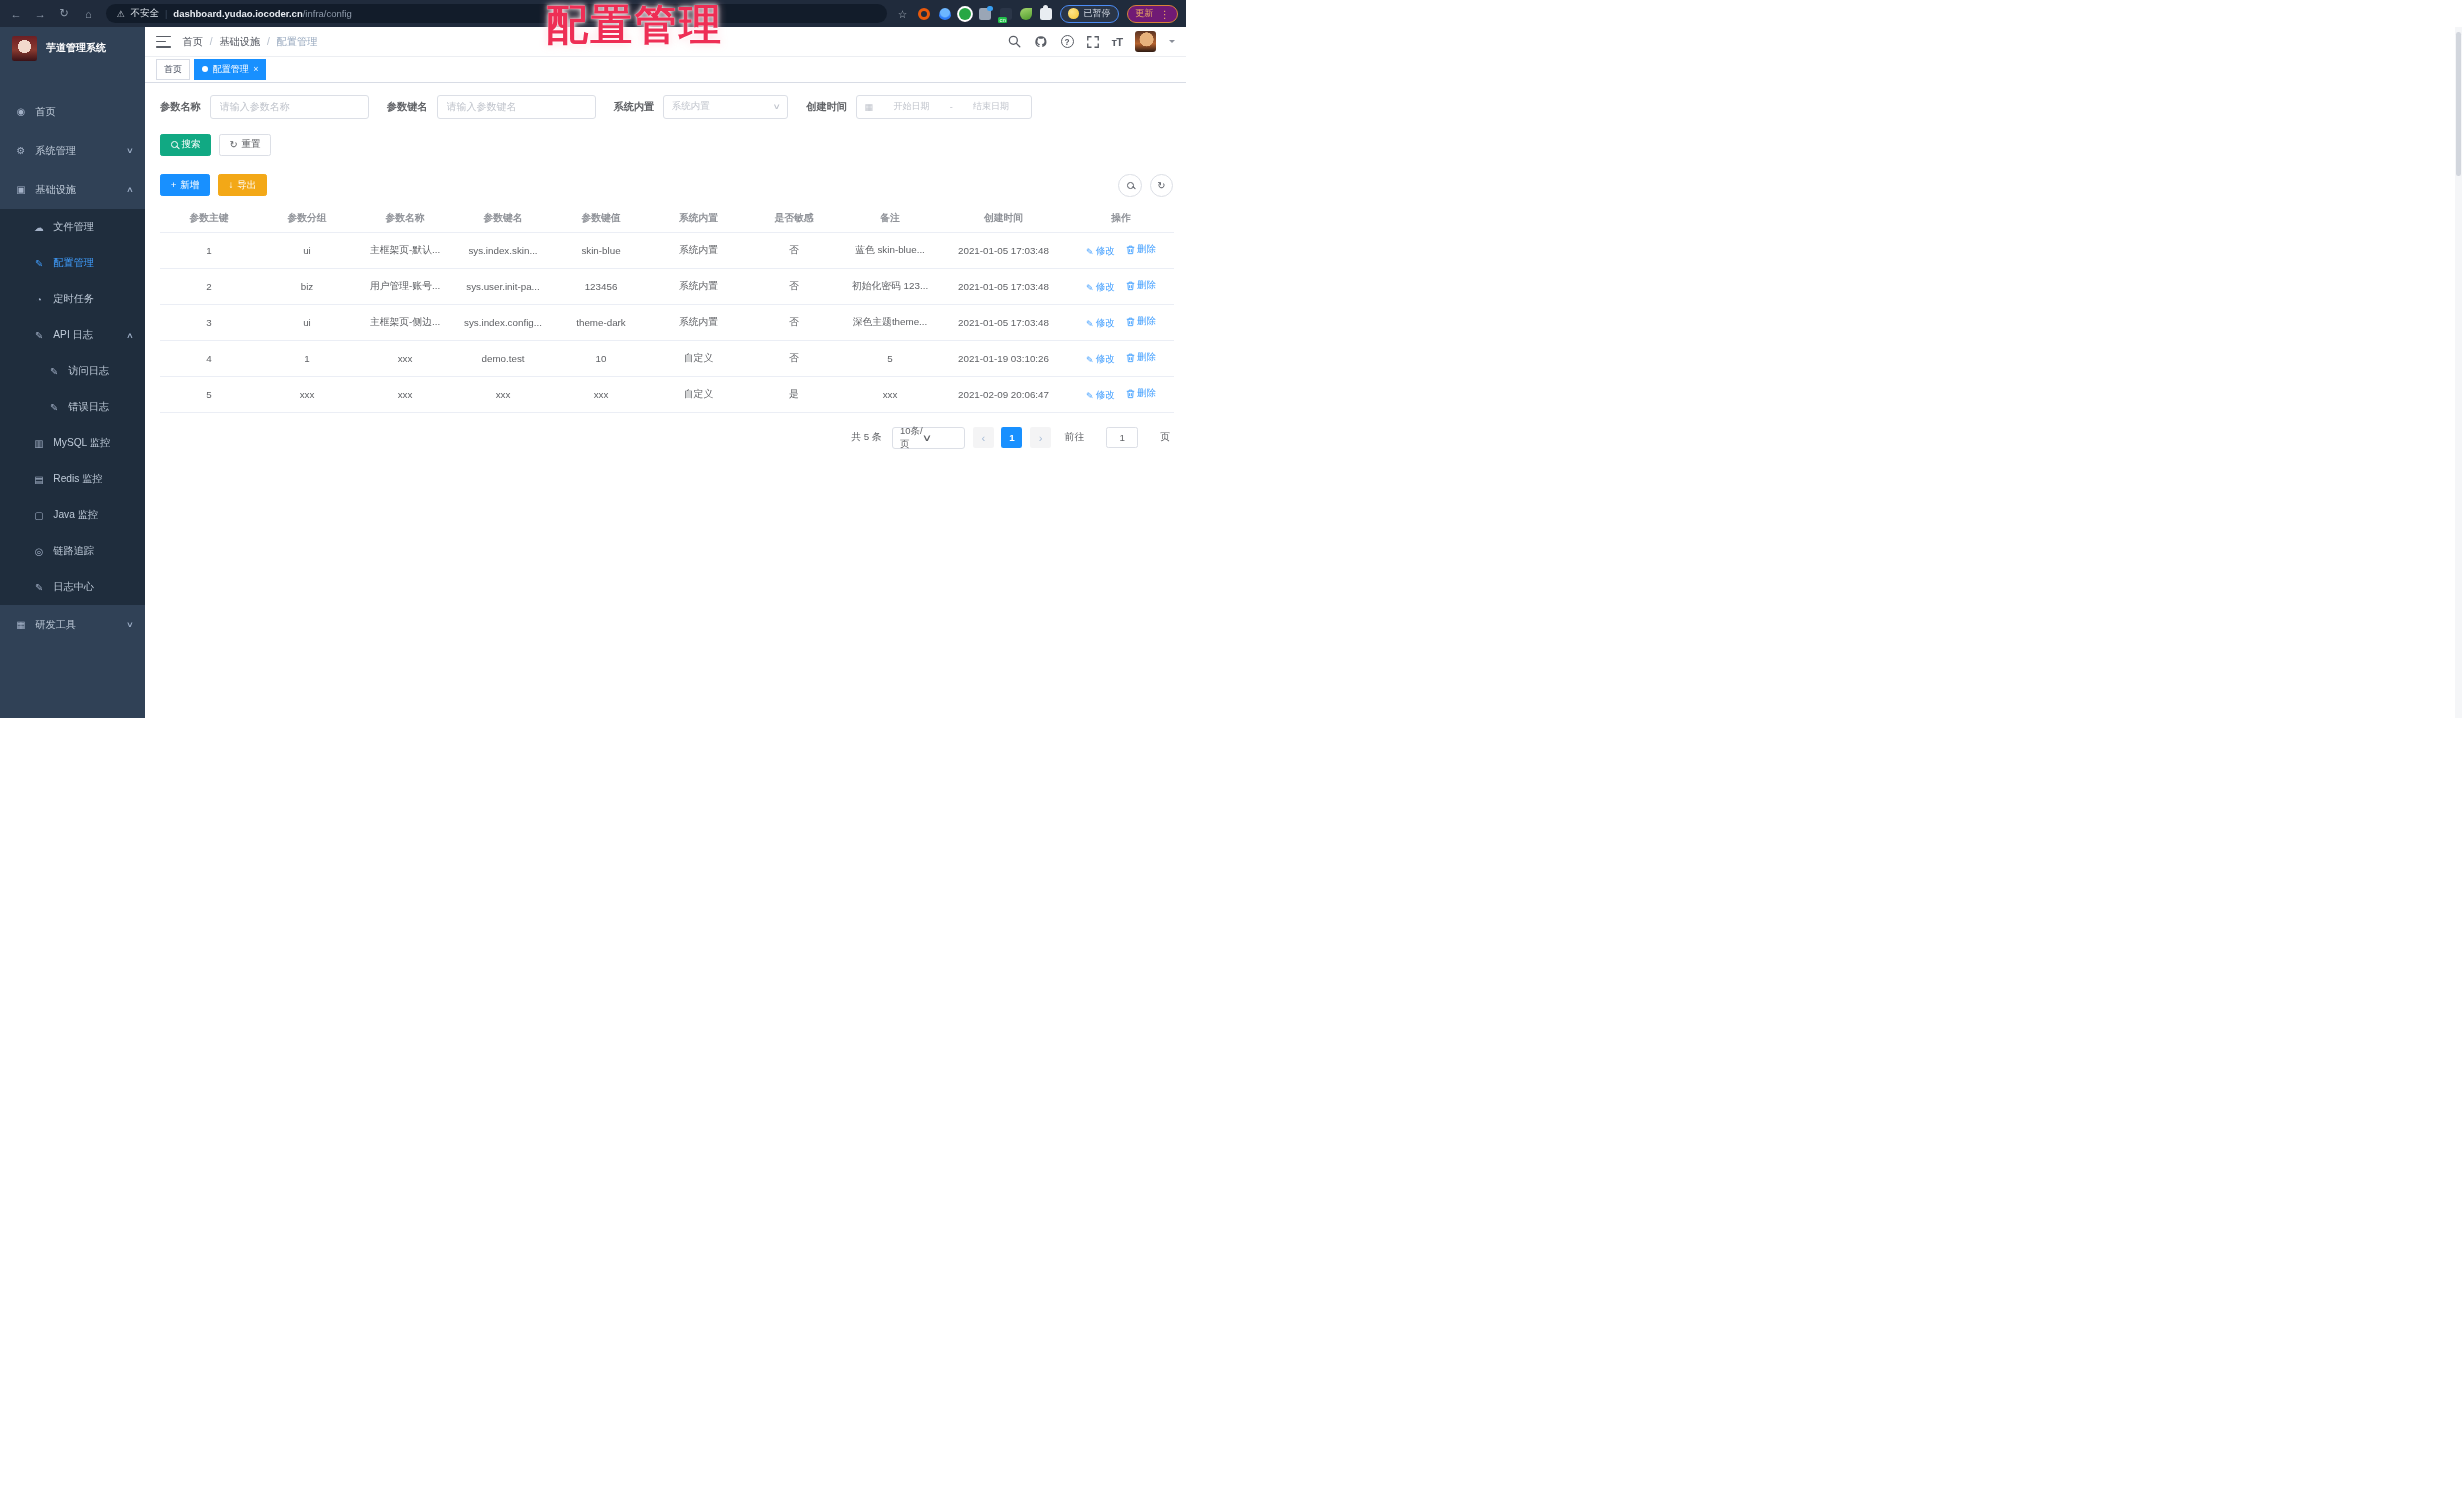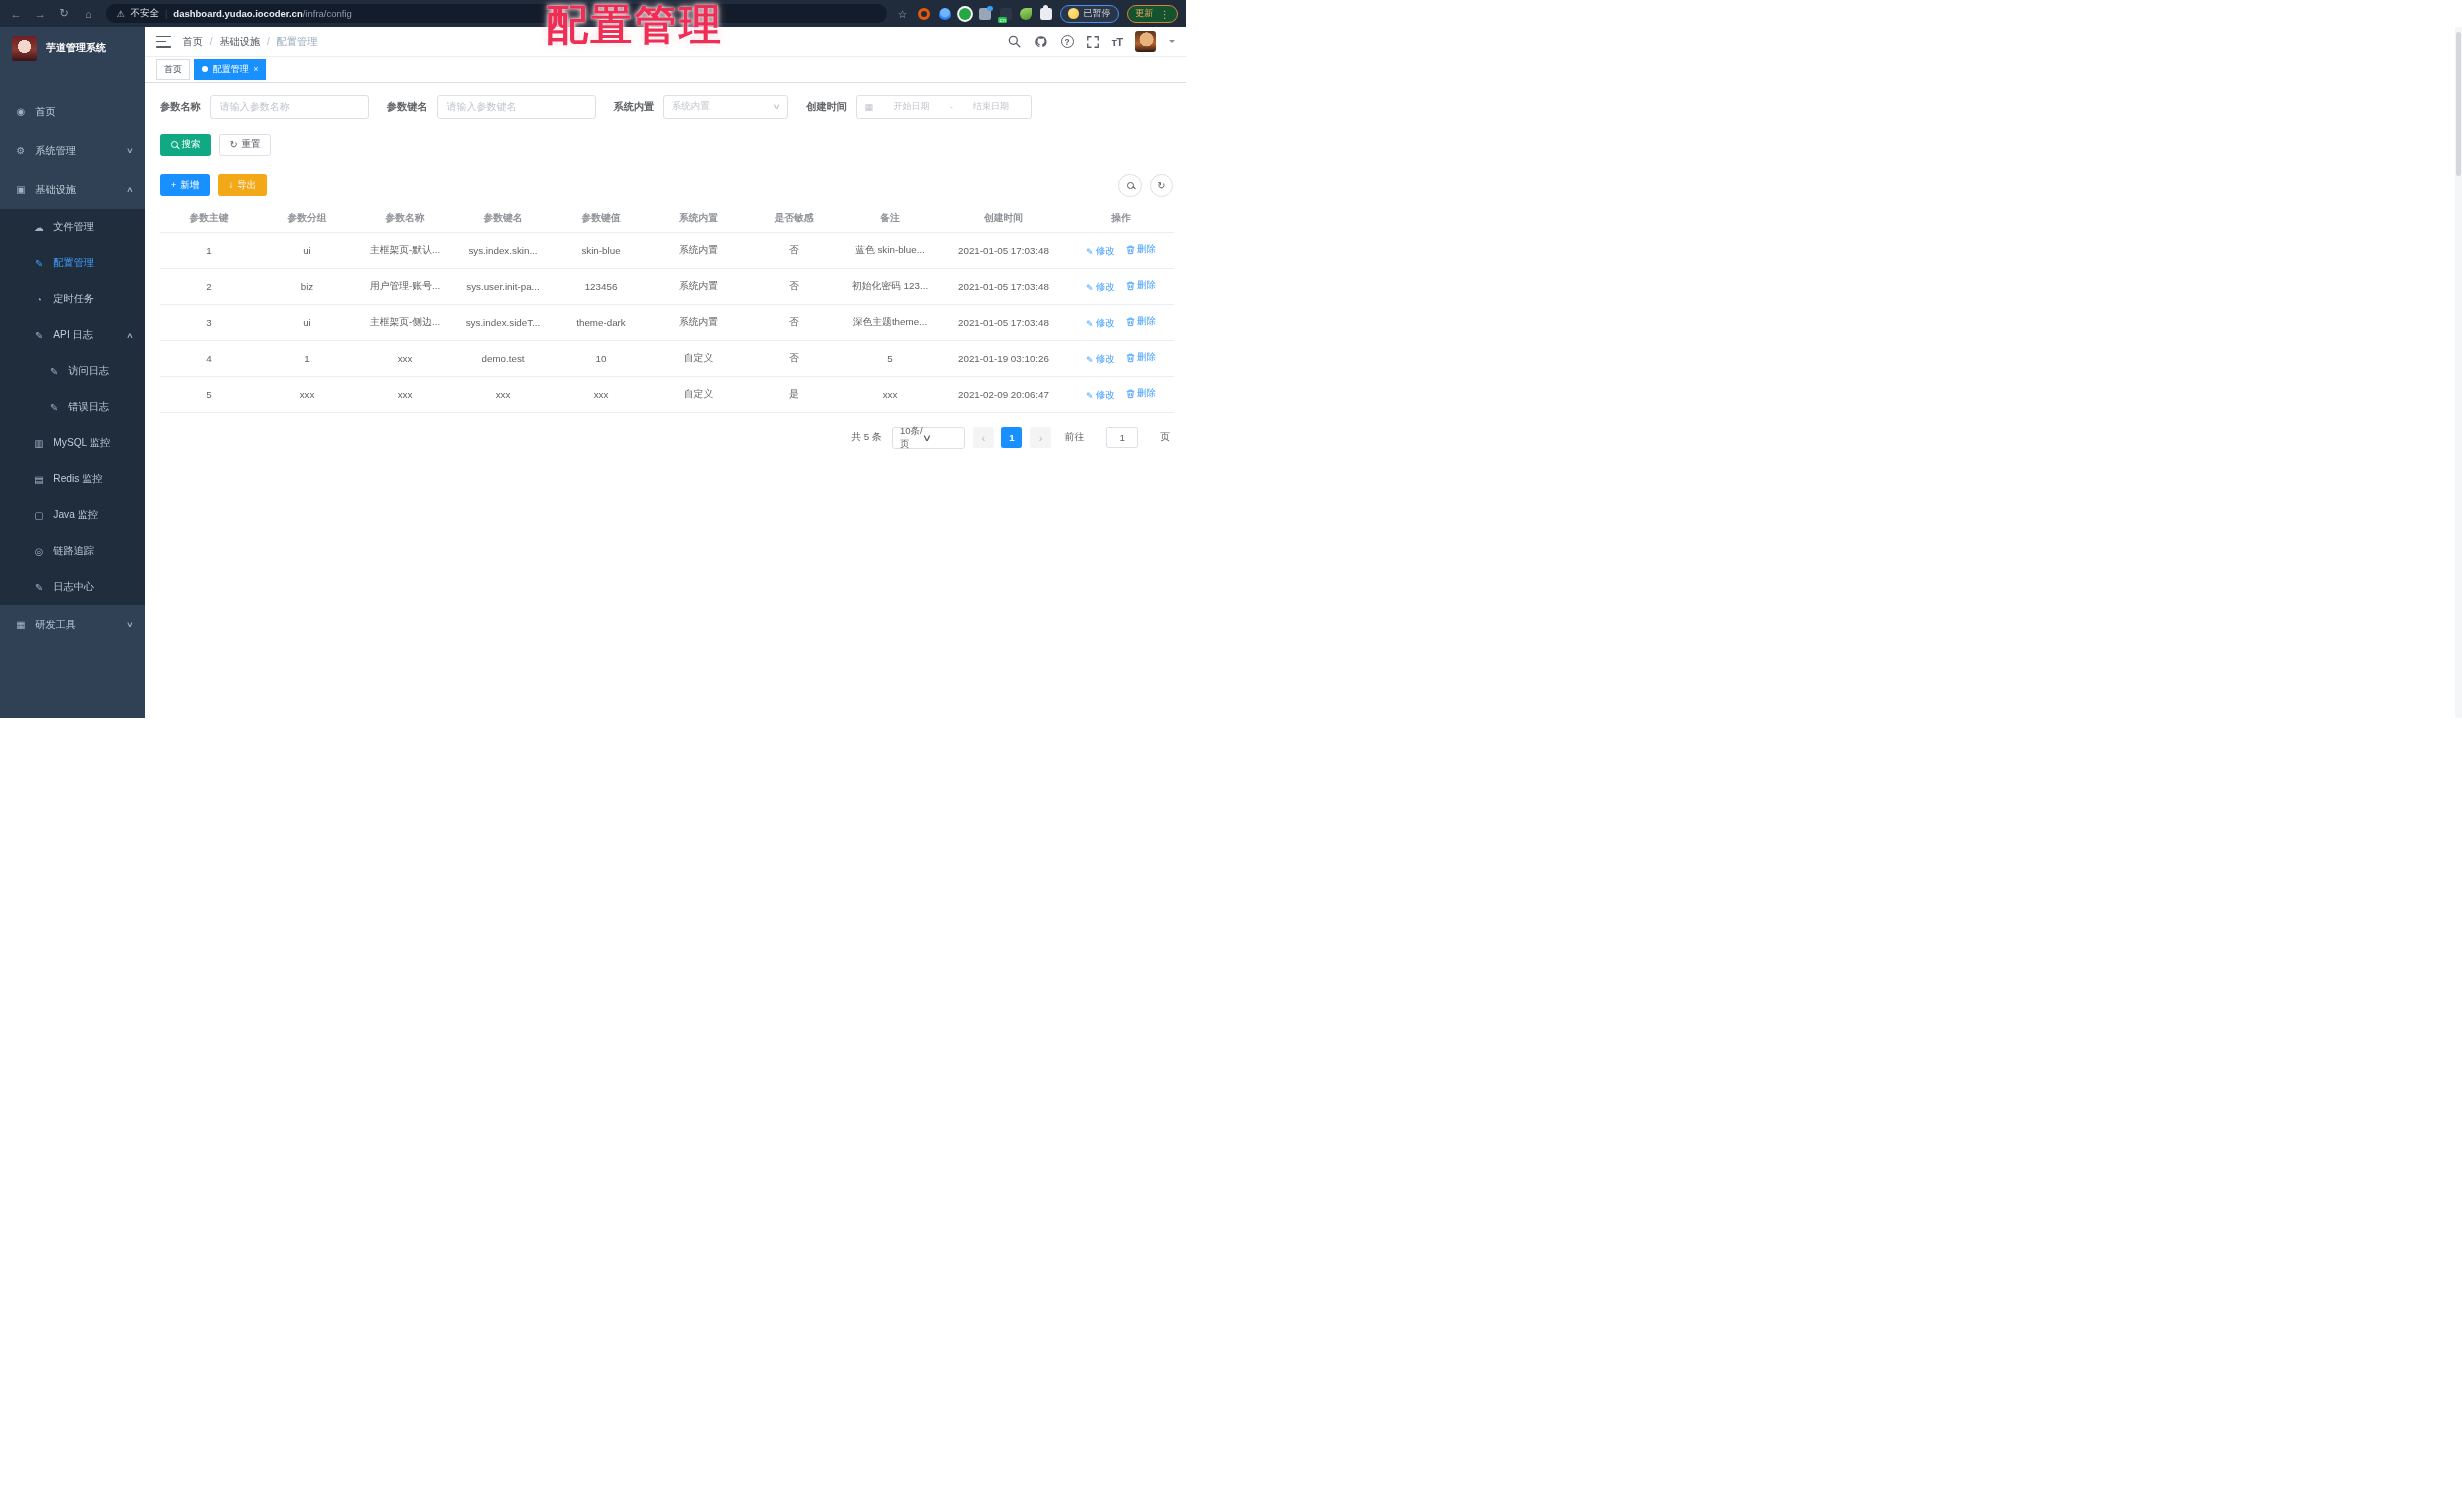--- a/index.html
+++ b/index.html
@@ -24,21 +24,21 @@
   .ext-grid { border-radius:2.3px; background:linear-gradient(90deg,#9aa6b6 48%,#202b3c 48% 52%,#9aa6b6 52%); }
   .ext-grid::after { content:""; position:absolute; right:-1.5px; top:-1.5px; width:5.3px; height:5.3px; background:#39a0f4; border-radius:50%; }
   .ext-cn { border-radius:2.3px; background:#2b3648; }
   .ext-cn::after { content:"cn"; position:absolute; left:-1.5px; bottom:-3.8px; background:#21c04a; color:#fff; font-size:6px; line-height:6.8px; padding:0 1.5px; border-radius:1.5px; }
   .ext-sprout { background:linear-gradient(160deg,#a5d76e,#4f9b2d); border-radius:50% 0 50% 50%; }
   .ext-puzzle { background:#e9edf2; border-radius:2.3px; }
   .ext-puzzle::after { content:""; position:absolute; left:3px; top:-2.3px; width:5.3px; height:5.3px; border-radius:50%; background:#e9edf2; }
   .pill { height:18px; border-radius:9px; display:flex; align-items:center; gap:4.5px; padding:0 7.6px; font-size:9px; cursor:pointer; flex:0 0 auto; }
   .pill-paused { border:1.1px solid #4c8df6; background:#2a3547; color:#d8dee8; }
   .smiley { width:10.6px; height:10.6px; border-radius:50%; background:radial-gradient(circle at 35% 35%,#ffe58a,#f7c531); position:relative; }
-  .pill-update { border:1.1px solid #d8833a; background:#14532d; color:#e8a864; gap:6px; }
+  .pill-update { border:1.1px solid #d8833a; background:#701a75; color:#e8a864; gap:6px; }
   .vdots { color:#e8a864; font-size:10.6px; }
 
   
   .watermark { position:absolute; top:1.5px; left:546px; z-index:50; font-size:42px; line-height:45px; font-weight:900; letter-spacing:2.3px; color:#ee2e55;
     text-shadow:0 0 0.8px #fff,0 0 4.5px rgba(255,255,255,.95),0 0 9px rgba(255,200,210,.8); pointer-events:none; }
 
   
   .app { display:flex; height:691px; }
   .sidebar { width:145px; background:#304156; color:#bfcbd9; flex:0 0 auto; overflow:hidden; }
   .logo-row { height:42px; display:flex; align-items:center; padding-left:12px; gap:9px; }
@@ -427,21 +427,21 @@
                   </svg>
                   <span>删除</span>
             </a>
           </td>
         </tr>
 
         <tr>
           <td>3</td>
           <td>ui</td>
           <td>主框架页-侧边...</td>
-          <td>sys.index.sideT...</td>
+          <td>sys.index.config...</td>
           <td>theme-dark</td>
           <td>系统内置</td>
           <td>否</td>
           <td>深色主题theme...</td>
           <td>2021-01-05 17:03:48</td>
           <td>
             <a class="op-link">
               <span class="pencil">✎</span>
                   <span>修改</span>
             </a>

